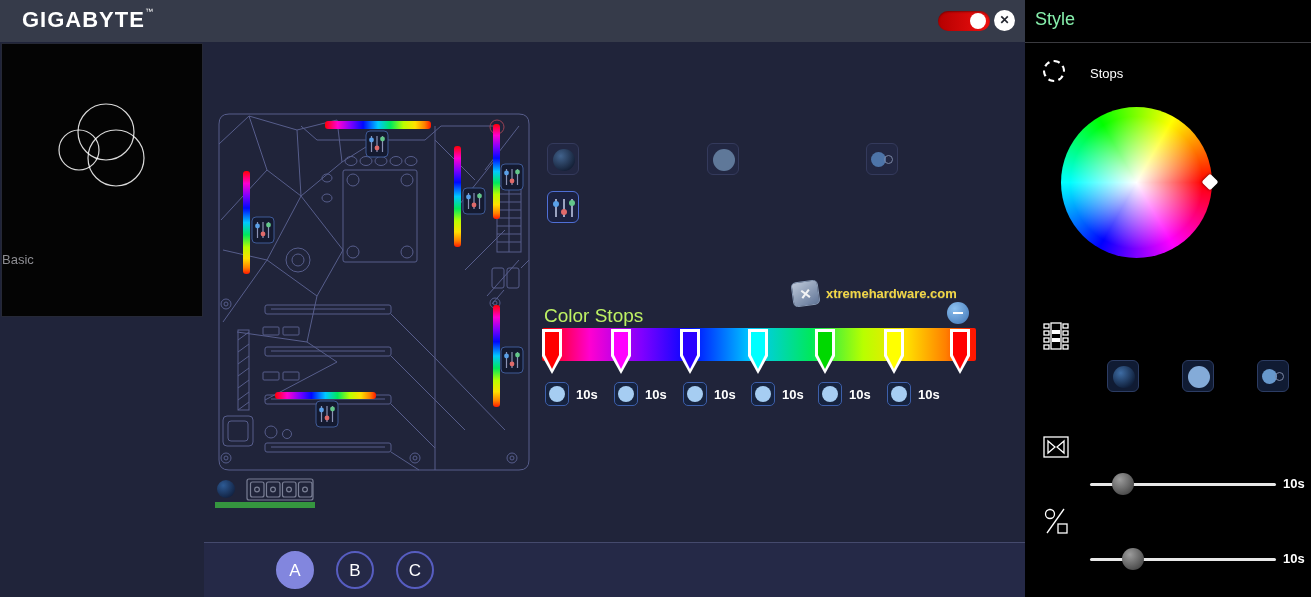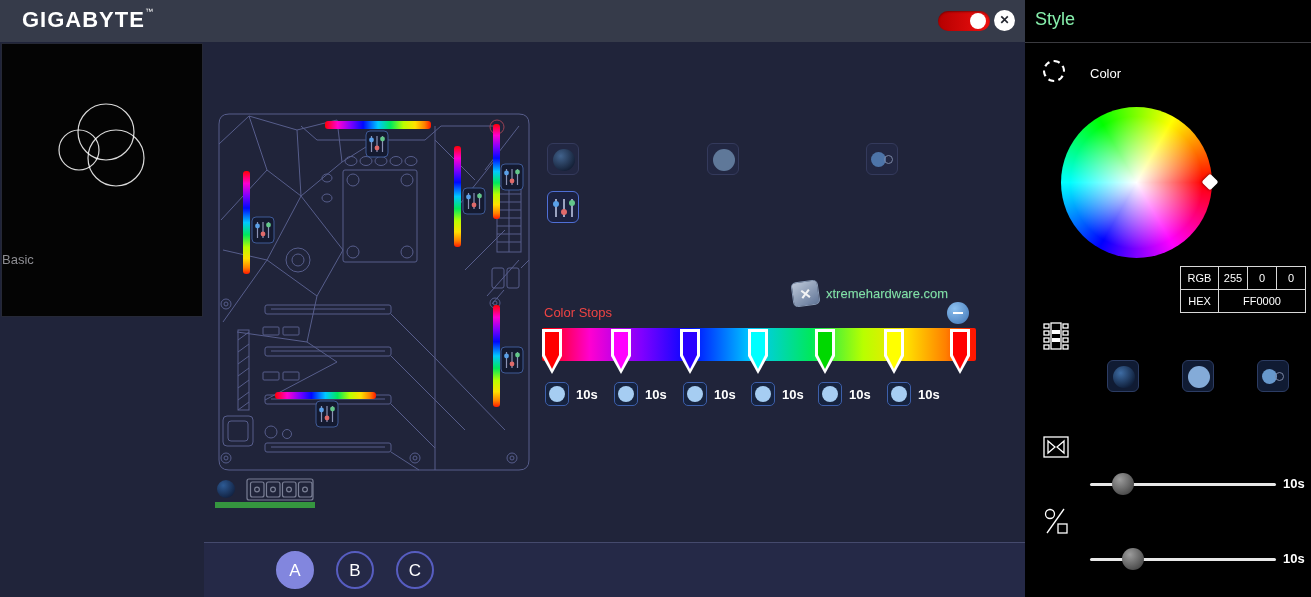--- a/index.html
+++ b/index.html
@@ -39,23 +39,23 @@
   .ball-small { left:4px !important; top:8px !important; width:15px !important; height:15px !important; background:#4d74a8; }
   .ring-small { position:absolute; right:4px; top:11px; width:9px; height:9px; border:1.5px solid #7b87a5; border-radius:50%; }
   .mini-sliders-btn { position:absolute; width:32px; height:32px; border-radius:6px; background:#1b2140; border:1px solid #4f6fd6; }
   .mini-sliders-btn i { position:absolute; top:7px; width:2px; height:18px; background:#9aa2c0; }
   .mini-sliders-btn b { position:absolute; width:6px; height:6px; border-radius:50%; }
 
   .watermark { position:absolute; left:588px; top:239px; display:flex; align-items:center; opacity:.95; }
   .wm-icon { width:27px; height:25px; border-radius:5px; transform:rotate(-8deg);
              background:linear-gradient(150deg,#c7d2e2,#64799c); border:1px solid #8fa2bd;
              color:#fff; font-weight:700; font-size:14px; text-align:center; line-height:24px; }
-  .wm-text { margin-left:7px; font-size:13px; font-weight:400; color:#86efac; text-shadow:0 1px 1px rgba(130,140,170,.35); }
-
-  .colorstops-label { position:absolute; left:340px; top:263px; color:#ef4444; font-size:13px; }
+  .wm-text { margin-left:7px; font-size:13px; font-weight:700; color:#fde047; text-shadow:0 1px 1px rgba(130,140,170,.35); }
+
+  .colorstops-label { position:absolute; left:340px; top:263px; color:#bef264; font-size:19px; }
   .minus-btn { position:absolute; left:743px; top:260px; width:22px; height:22px; border-radius:50%;
                background:radial-gradient(circle at 35% 30%, #8cc0f0, #3f74b4); }
   .minus-btn i { position:absolute; left:6px; top:10px; width:10px; height:2px; background:#fff; }
 
   .gradientbar { position:absolute; left:338px; top:286px; width:434px; height:33px; border-radius:2px;
       background:linear-gradient(90deg,#ff0004 1%,#ff00d0 11%,#8000ff 23%,#0008ff 34%,#00c8ff 48%,#00e85c 62%,#b8ff00 74%,#ffe000 84%,#ff8000 93%,#ff1800 99%); }
   .stop-marker { position:absolute; top:287px; width:20px; height:45px; background:#fff;
       clip-path:polygon(0 0,100% 0,100% 60%,50% 100%,0 60%); }
   .stop-marker .fill { position:absolute; left:3px; top:3px; right:3px; bottom:5px;
       clip-path:polygon(0 0,100% 0,100% 62%,50% 100%,0 62%); }
@@ -382,39 +382,25 @@
     <div class="profile-btn active" style="left:72px;">A</div>
     <div class="profile-btn" style="left:132px;">B</div>
     <div class="profile-btn" style="left:192px;">C</div>
   </div>
 
   <div class="stylepanel">
     <div class="style-title">Style</div>
     <div class="style-divider"></div>
 
     <div class="ring-icon"></div>
-    <div class="color-label">Color</div>
+    <div class="color-label">Stops</div>
 
     <div class="wheel"></div>
     <div class="wheel-cursor"></div>
 
-    <table class="rgb-table">
-      <tbody>
-          <tr>
-        <td class="td-lbl">RGB</td>
-        <td class="td-val">255</td>
-        <td class="td-val">0</td>
-        <td class="td-val">0</td>
-      </tr>
-      <tr>
-        <td class="td-lbl">HEX</td>
-        <td colspan="3">FF0000</td>
-      </tr>
-    </tbody>
-      </table>
 
     <svg class="film-icon" width="26" height="28" viewBox="0 0 26 28">
       <g fill="none" stroke="#fff" stroke-width="1.3">
         <rect x="1" y="2" width="5" height="4"></rect>
           <rect x="1" y="9" width="5" height="4"></rect>
           <rect x="1" y="16" width="5" height="4"></rect>
           <rect x="1" y="23" width="5" height="4"></rect>
         <rect x="20" y="2" width="5" height="4"></rect>
           <rect x="20" y="9" width="5" height="4"></rect>
           <rect x="20" y="16" width="5" height="4"></rect>

